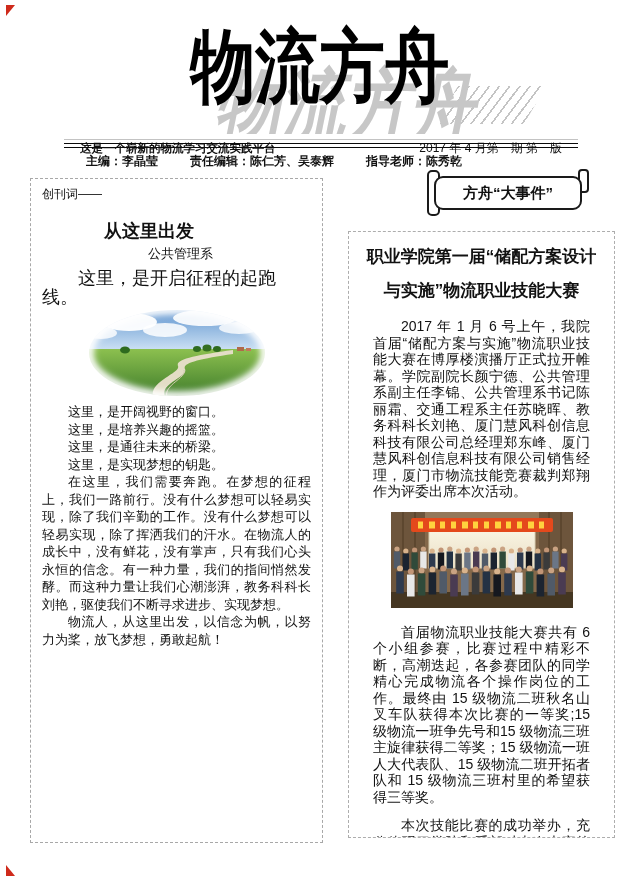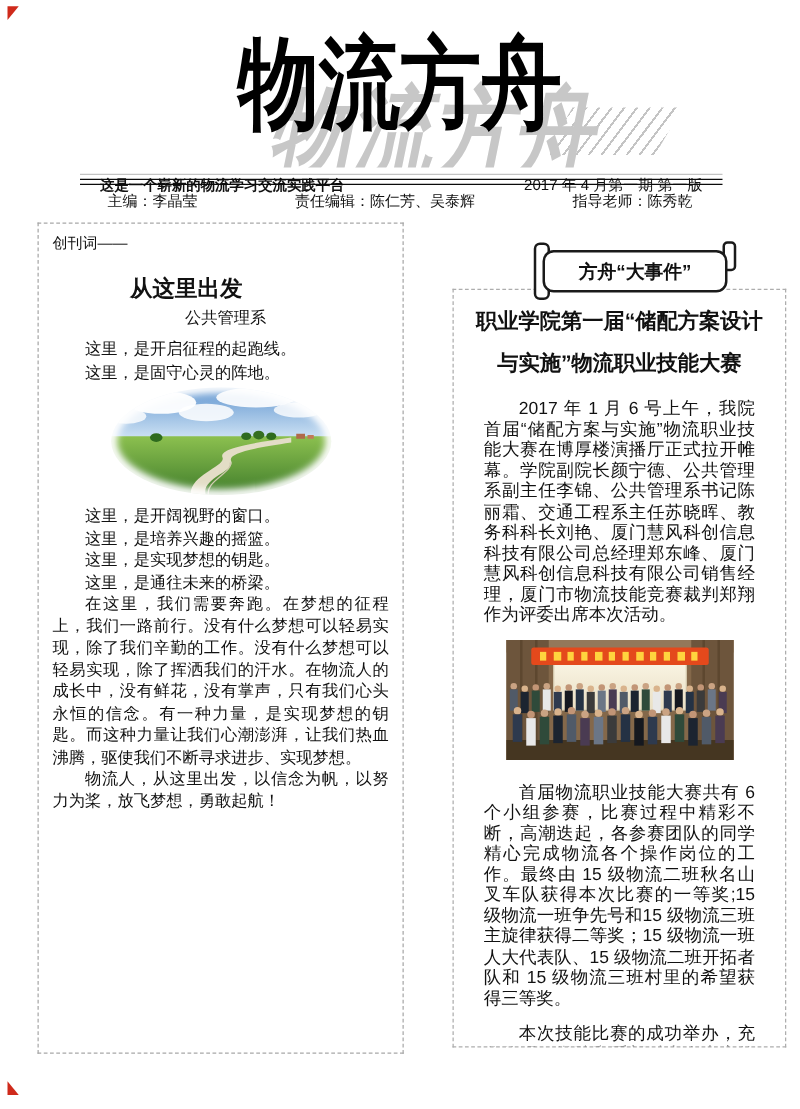--- a/index.html
+++ b/index.html
@@ -20,42 +20,42 @@
   .masthead .echo{z-index:1;color:#c7c7c7;transform:translate(30px,40px) scaleX(.81) skewX(-14deg);}
   .speed-lines{position:absolute;left:447px;top:72px;width:88px;height:38px;z-index:0;
       background:repeating-linear-gradient(100deg,#c4c4c4 0 2px,transparent 2px 10px);
       transform:skewX(-30deg);}
 
   .info-row{position:absolute;left:80px;right:78px;top:124px;display:flex;justify-content:space-between;align-items:baseline;}
   .info-row .org{font-size:11.5px;font-weight:700;}
   .info-row .issue{font-size:12px;margin-top:16px;}
   .rule-light{position:absolute;left:64px;right:62px;top:139px;height:1px;background:#c3c3c3;}
   .rule-double{position:absolute;left:64px;right:62px;top:143px;height:3px;border-top:1.5px solid #0a0a0a;border-bottom:1.5px solid #0a0a0a;}
-  .editors-row{position:absolute;left:86px;right:86px;top:153px;display:flex;justify-content:space-between;font-size:12px;font-weight:400;gap:32px;}
+  .editors-row{position:absolute;left:86px;right:86px;top:153px;display:flex;justify-content:flex-start;font-size:12px;font-weight:700;gap:32px;}
 
   
   .left-article{position:absolute;left:30px;top:178px;width:293px;height:665px;box-sizing:border-box;
       border:1px dashed #a8a8a8;padding:8px 11px;overflow:hidden;}
   .kicker{font-size:12px;line-height:14px;}
   .la-title{font-size:18px;font-weight:700;line-height:24px;margin:18px 0 2px 62px;}
   .la-byline{font-size:13px;line-height:18px;margin:0 0 6px 106px;}
-  .la-lines p{margin:0;font-size:13px;line-height:19px;text-indent:2em;}
+  .la-lines p{margin:0;font-size:18px;line-height:19px;text-indent:2em;}
   .la-img{text-align:center;margin:2px 0;}
   .la-body p{margin:0;font-size:13px;line-height:17.5px;text-align:justify;text-indent:2em;}
   .la-mid p{margin:0;font-size:13px;line-height:17.5px;text-indent:2em;}
 
   
-  .banner{position:absolute;left:427px;top:196px;width:162px;height:42px;z-index:2;}
+  .banner{position:absolute;left:427px;top:172px;width:162px;height:42px;z-index:2;}
   .banner-body{position:absolute;left:7px;right:7px;top:4px;bottom:4px;background:#fff;border:2px solid #1a1a1a;
       border-radius:9px;display:flex;align-items:center;justify-content:center;font-size:15px;font-weight:700;}
   .banner-roll-left{position:absolute;left:0;top:-2px;bottom:-2px;width:9px;background:#fff;border:2px solid #1a1a1a;border-radius:5px;}
   .banner-roll-right{position:absolute;right:0;top:-3px;width:7px;height:20px;background:#fff;border:2px solid #1a1a1a;border-radius:4px;}
 
   
-  .right-article{position:absolute;left:362px;top:231px;width:267px;height:607px;box-sizing:border-box;
+  .right-article{position:absolute;left:348px;top:231px;width:267px;height:607px;box-sizing:border-box;
       border:1px dashed #adadad;padding:10px 12px;overflow:hidden;}
   .ra-title{font-size:17px;font-weight:700;text-align:center;line-height:30px;margin:0 0 4px 0;}
   .ra-body p{margin:12px;font-size:14px;line-height:16.5px;text-align:justify;text-indent:2em;}
   .ra-img{text-align:center;margin:4px 0;}
 </style>
 </head>
 <body>
 
 <div class="page">
 
@@ -80,21 +80,20 @@
     <span>责任编辑：陈仁芳、吴泰辉</span>
     <span>指导老师：陈秀乾</span>
   </div>
 
   <section class="left-article">
     <div class="kicker">创刊词——</div>
     <div class="la-title">从这里出发</div>
     <div class="la-byline">公共管理系</div>
     <div class="la-lines">
       <p>这里，是开启征程的起跑线。</p>
-      <p>这里，是固守心灵的阵地。</p>
     </div>
     <div class="la-img">
       <svg width="180" height="88" viewBox="0 0 180 88">
         <defs>
           <clipPath id="ovalClip">
               <ellipse cx="90" cy="44" rx="88" ry="43"></ellipse>
             </clipPath>
           <linearGradient id="skyG" x1="0" y1="0" x2="0" y2="1">
             <stop offset="0" stop-color="#5f94cf"></stop>
               <stop offset="1" stop-color="#d9eaf8"></stop>
@@ -123,25 +122,25 @@
           <rect x="159" y="39" width="5" height="3" fill="#c2795a"></rect>
           <path d="M78,88 C72,74 102,68 98,60 C95,54 112,50 146,45 L146,41 C110,46 88,50 91,57 C94,64 62,72 66,88 Z" fill="#e3ddc6"></path>
           <path d="M80,88 C76,76 100,69 97,61" stroke="#cfc8ae" stroke-width="1" fill="none"></path>
         </g>
         <ellipse cx="90" cy="44" rx="88" ry="43" fill="none" stroke="#ffffff" stroke-width="9" filter="url(#soft)"></ellipse>
       </svg>
     </div>
     <div class="la-mid">
       <p>这里，是开阔视野的窗口。</p>
       <p>这里，是培养兴趣的摇篮。</p>
+      <p>这里，是通往未来的桥梁。</p>
       <p>这里，是实现梦想的钥匙。</p>
-      <p>这里，是通往未来的桥梁。</p>
     </div>
     <div class="la-body">
-      <p>在这里，我们需要奔跑。在梦想的征程上，我们一路前行。没有什么梦想可以轻易实现，除了我们辛勤的工作。没有什么梦想可以轻易实现，除了挥洒我们的汗水。在物流人的成长中，没有鲜花，没有掌声，只有我们心头永恒的信念。有一种力量，是实现梦想的钥匙。而这种力量让我们心潮澎湃，让我们热血沸腾，驱使我们不断寻求进步、实现梦想。</p>
+      <p>在这里，我们需要奔跑。在梦想的征程上，我们一路前行。没有什么梦想可以轻易实现，除了我们辛勤的工作。没有什么梦想可以轻易实现，除了挥洒我们的汗水。在物流人的成长中，没有鲜花，没有掌声，只有我们心头永恒的信念。有一种力量，我们的指间悄然发酵。而这种力量让我们心潮澎湃，教务科科长刘艳，驱使我们不断寻求进步、实现梦想。</p>
       <p>物流人，从这里出发，以信念为帆，以努力为桨，放飞梦想，勇敢起航！</p>
     </div>
   </section>
 
   <div class="banner">
     <div class="banner-roll-left"></div>
     <div class="banner-roll-right"></div>
     <div class="banner-body">方舟“大事件”</div>
   </div>
 

